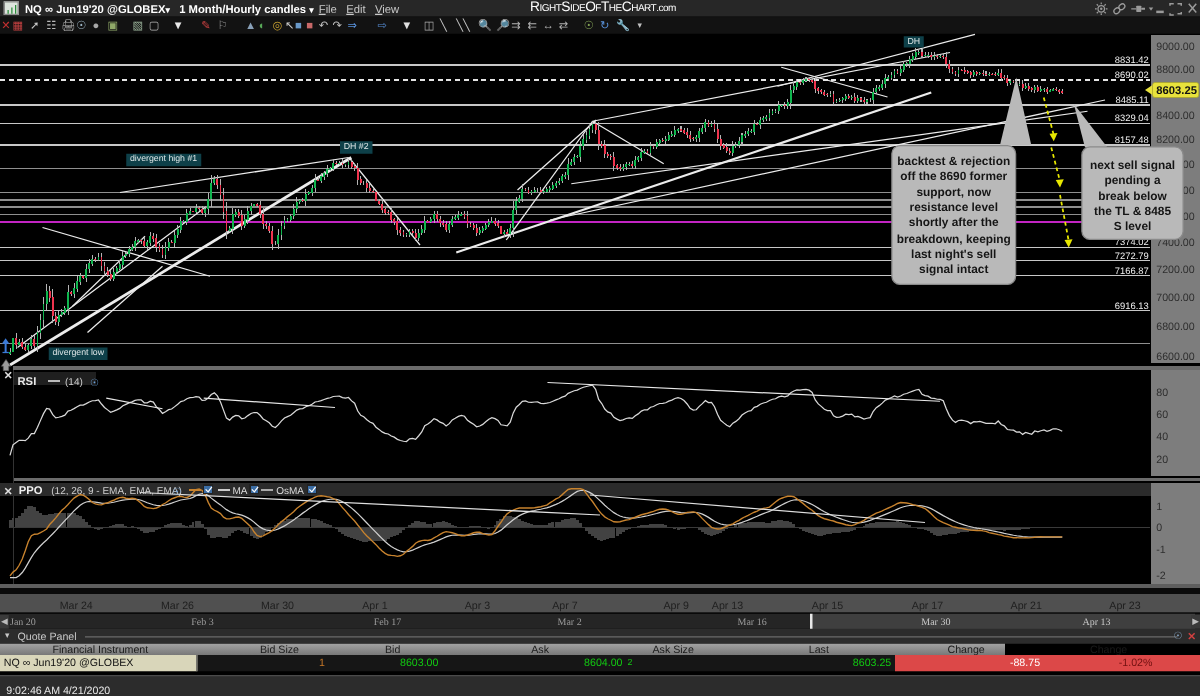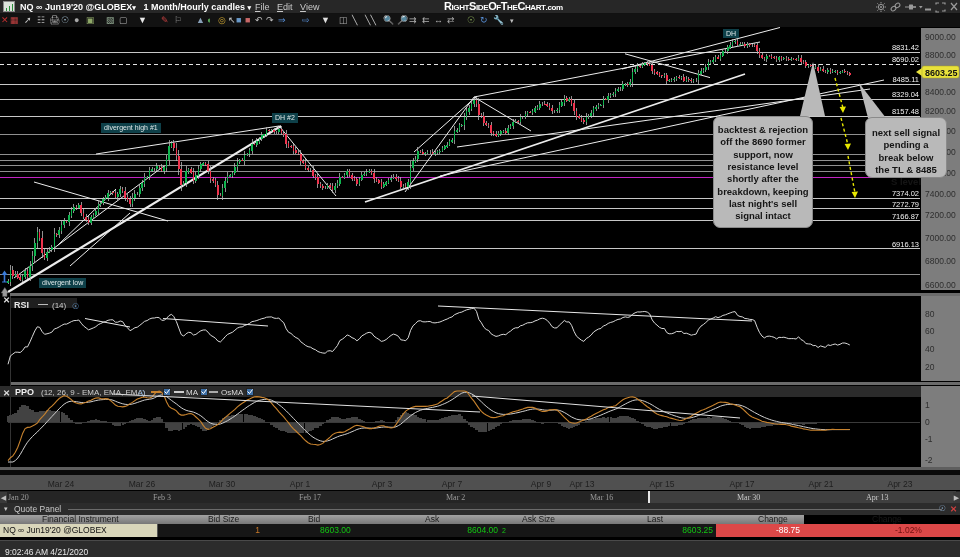--- a/index.html
+++ b/index.html
@@ -8,21 +8,21 @@
 </style></head><body>
 
 <div class="abs" style="left:0;top:0;width:960px;height:14px;background:#272727;border-bottom:1px solid #111">
  <div class="abs" style="left:3px;top:1px;width:12px;height:11px;background:#dde4dd;border:1px solid #8a8a8a">
    <div class="abs" style="left:1.5px;top:6px;width:1.5px;height:3px;background:#2a8c3a"></div>
    <div class="abs" style="left:4.5px;top:4px;width:1.5px;height:5px;background:#2a8c3a"></div>
    <div class="abs" style="left:7.5px;top:2px;width:1.5px;height:7px;background:#2a8c3a"></div>
  </div>
  <div class="abs" style="left:20px;top:2px;color:#fff;font-size:9px;font-weight:bold">NQ ∞ Jun19'20 @GLOBEX<span style="font-size:7px">▾</span>&nbsp;&nbsp; 1 Month/Hourly candles <span style="font-size:7px">▾</span></div>
  <div class="abs" style="left:255px;top:2px;color:#c9c9c9;font-size:9px"><span style="text-decoration:underline">F</span>ile&nbsp;&nbsp;&nbsp;<span style="text-decoration:underline">E</span>dit&nbsp;&nbsp;&nbsp;<span style="text-decoration:underline">V</span>iew</div>
- <div class="abs" style="left:444px;top:0px;color:#fff;font-size:11px;font-weight:bold;font-variant:small-caps;letter-spacing:-0.4px">RightSideOfTheChart<span style="font-variant:normal;font-size:8px">.com</span></div>
+ <div class="abs" style="left:424px;top:0px;color:#fff;font-size:11px;font-weight:normal;font-variant:small-caps;letter-spacing:-0.4px">RightSideOfTheChart<span style="font-variant:normal;font-size:8px">.com</span></div>
  <svg class="abs" style="left:872px;top:0" width="88" height="14" viewBox="0 0 88 14">
   <g stroke="#9a9a9a" fill="none" stroke-width="1">
    <circle cx="9" cy="7" r="2.6"></circle>
         <circle cx="9" cy="7" r="1" fill="#9a9a9a" stroke="none"></circle>
    <path d="M9 3.4V2 M9 10.6V12 M5.4 7H4 M12.6 7H14 M6.5 4.5L5.4 3.4 M11.5 4.5l1.1 -1.1 M6.5 9.5l-1.1 1.1 M11.5 9.5l1.1 1.1"></path>
    <ellipse cx="21.5" cy="8.6" rx="2.6" ry="2" transform="rotate(-40 21.5 8.6)"></ellipse>
    <ellipse cx="25.5" cy="5.4" rx="2.6" ry="2" transform="rotate(-40 25.5 5.4)"></ellipse>
    <path d="M33 7h4"></path>
   </g>
   <g fill="#9a9a9a">
@@ -253,21 +253,21 @@
 <text x="900" y="487">Apr 23</text>
 </g>
 </svg>
 
 <div class="lbl" style="left:101px;top:123px">divergent high #1</div>
 <div class="lbl" style="left:272px;top:113px">DH #2</div>
 <div class="lbl" style="left:723px;top:28.5px">DH</div>
 <div class="lbl" style="left:39px;top:278px">divergent low</div>
 
 <div class="note" style="left:713px;top:116px;width:100px;height:112px;padding-top:7px">backtest &amp; rejection<br>off the 8690 former<br>support, now<br>resistance level<br>shortly after the<br>breakdown, keeping<br>last night's sell<br>signal intact</div>
-<div class="note" style="left:865px;top:117px;width:82px;height:61px;padding-top:9px">next sell signal<br>pending a<br>break below<br>the TL &amp; 8485<br>S level</div>
+<div class="note" style="left:865px;top:117px;width:82px;height:75px;padding-top:9px">next sell signal<br>pending a<br>break below<br>the TL &amp; 8485<br>S level</div>
 
 <div class="abs" style="left:0;top:490px;width:960px;height:13px;background:#252525;border-top:1px solid #000">
  <div class="abs" style="left:648px;top:0;width:308px;height:13px;background:#3f3f3f;border-left:2px solid #e8e8e8"></div>
  <div class="abs" style="left:0;top:1px;width:7px;height:11px;background:#3a3a3a;color:#bbb;font-size:7px;line-height:11px;text-align:center">◀</div>
  <div class="abs" style="left:953px;top:1px;width:7px;height:11px;background:#3a3a3a;color:#bbb;font-size:7px;line-height:11px;text-align:center">▶</div>
  <div style="position:absolute;top:2px;left:0;width:960px;color:#9a9a9a;font-size:8px;font-family:'Liberation Serif',serif">
   <span style="position:absolute;left:8px">Jan 20</span>
   <span style="position:absolute;left:153px">Feb 3</span>
   <span style="position:absolute;left:299px">Feb 17</span>
   <span style="position:absolute;left:446px">Mar 2</span>
@@ -295,19 +295,19 @@
  <span style="position:absolute;left:872px">Change %</span>
 </div>
 <div class="abs" style="left:0;top:524px;width:960px;height:13px;background:#161616;font-size:8.5px;line-height:13px">
  <div class="abs" style="left:0;top:0;width:158px;height:13px;background:#d9d6ba;color:#111;padding-left:3px;border-right:1px solid #555">NQ ∞ Jun19'20 @GLOBEX</div>
  <span style="position:absolute;left:240px;width:20px;text-align:right;color:#c87828">1</span>
  <span style="position:absolute;left:320px;width:58px;text-align:left;color:#12c812">8603.00</span>
  <span style="position:absolute;left:440px;width:58px;text-align:right;color:#12c812">8604.00</span>
     <span style="position:absolute;left:502px;color:#12c812;font-size:7px">2</span>
  <span style="position:absolute;left:655px;width:58px;text-align:right;color:#12c812">8603.25</span>
  <div class="abs" style="left:716px;top:0;width:244px;height:13px;background:#dc4848"></div>
- <span style="position:absolute;left:740px;width:60px;text-align:right;color:#fff;z-index:2">-88.75</span>
+ <span style="position:absolute;left:790px;width:60px;text-align:center;color:#fff;z-index:2">-88.75</span>
  <span style="position:absolute;left:895px;width:60px;text-align:left;color:#701010;z-index:2">-1.02%</span>
 </div>
 
 <div class="abs" style="left:0;top:540px;width:960px;height:17px;background:#2c2c2c;border-top:1px solid #4a4a4a;color:#e8e8e8;font-size:8.5px">
  <span style="position:absolute;left:5px;top:6px">9:02:46 AM 4/21/2020</span>
 </div>
 
 </body></html>

